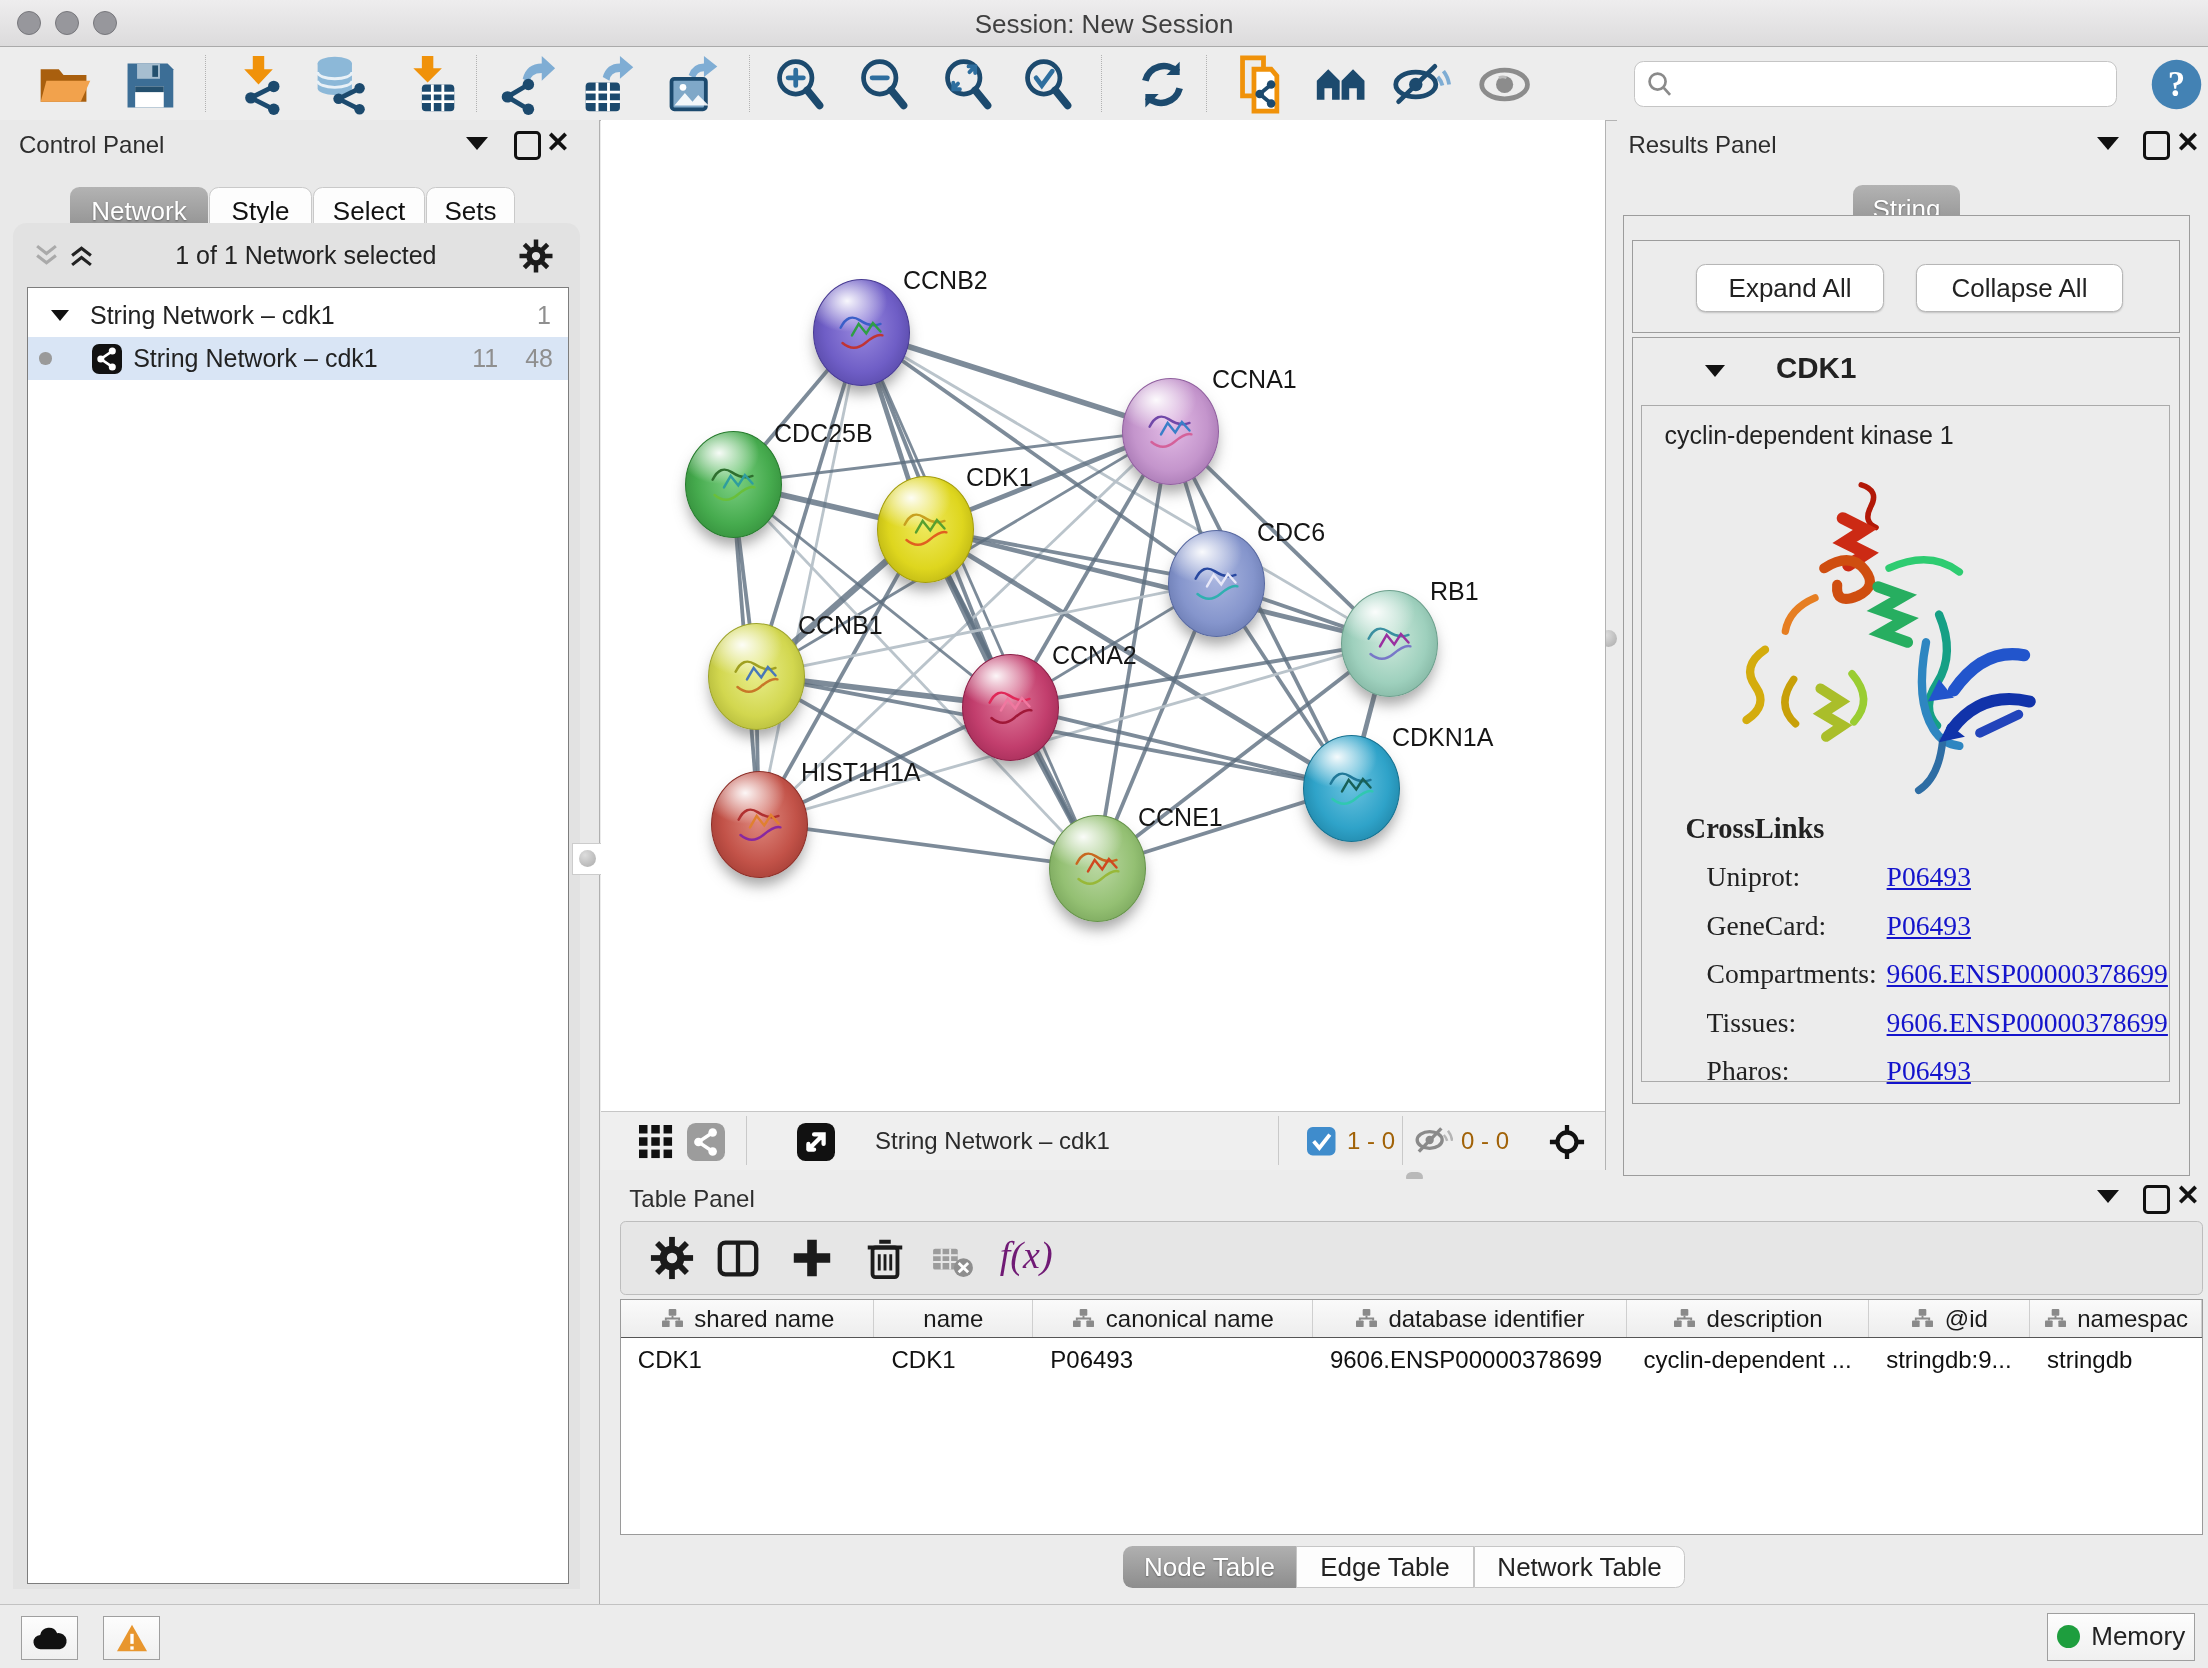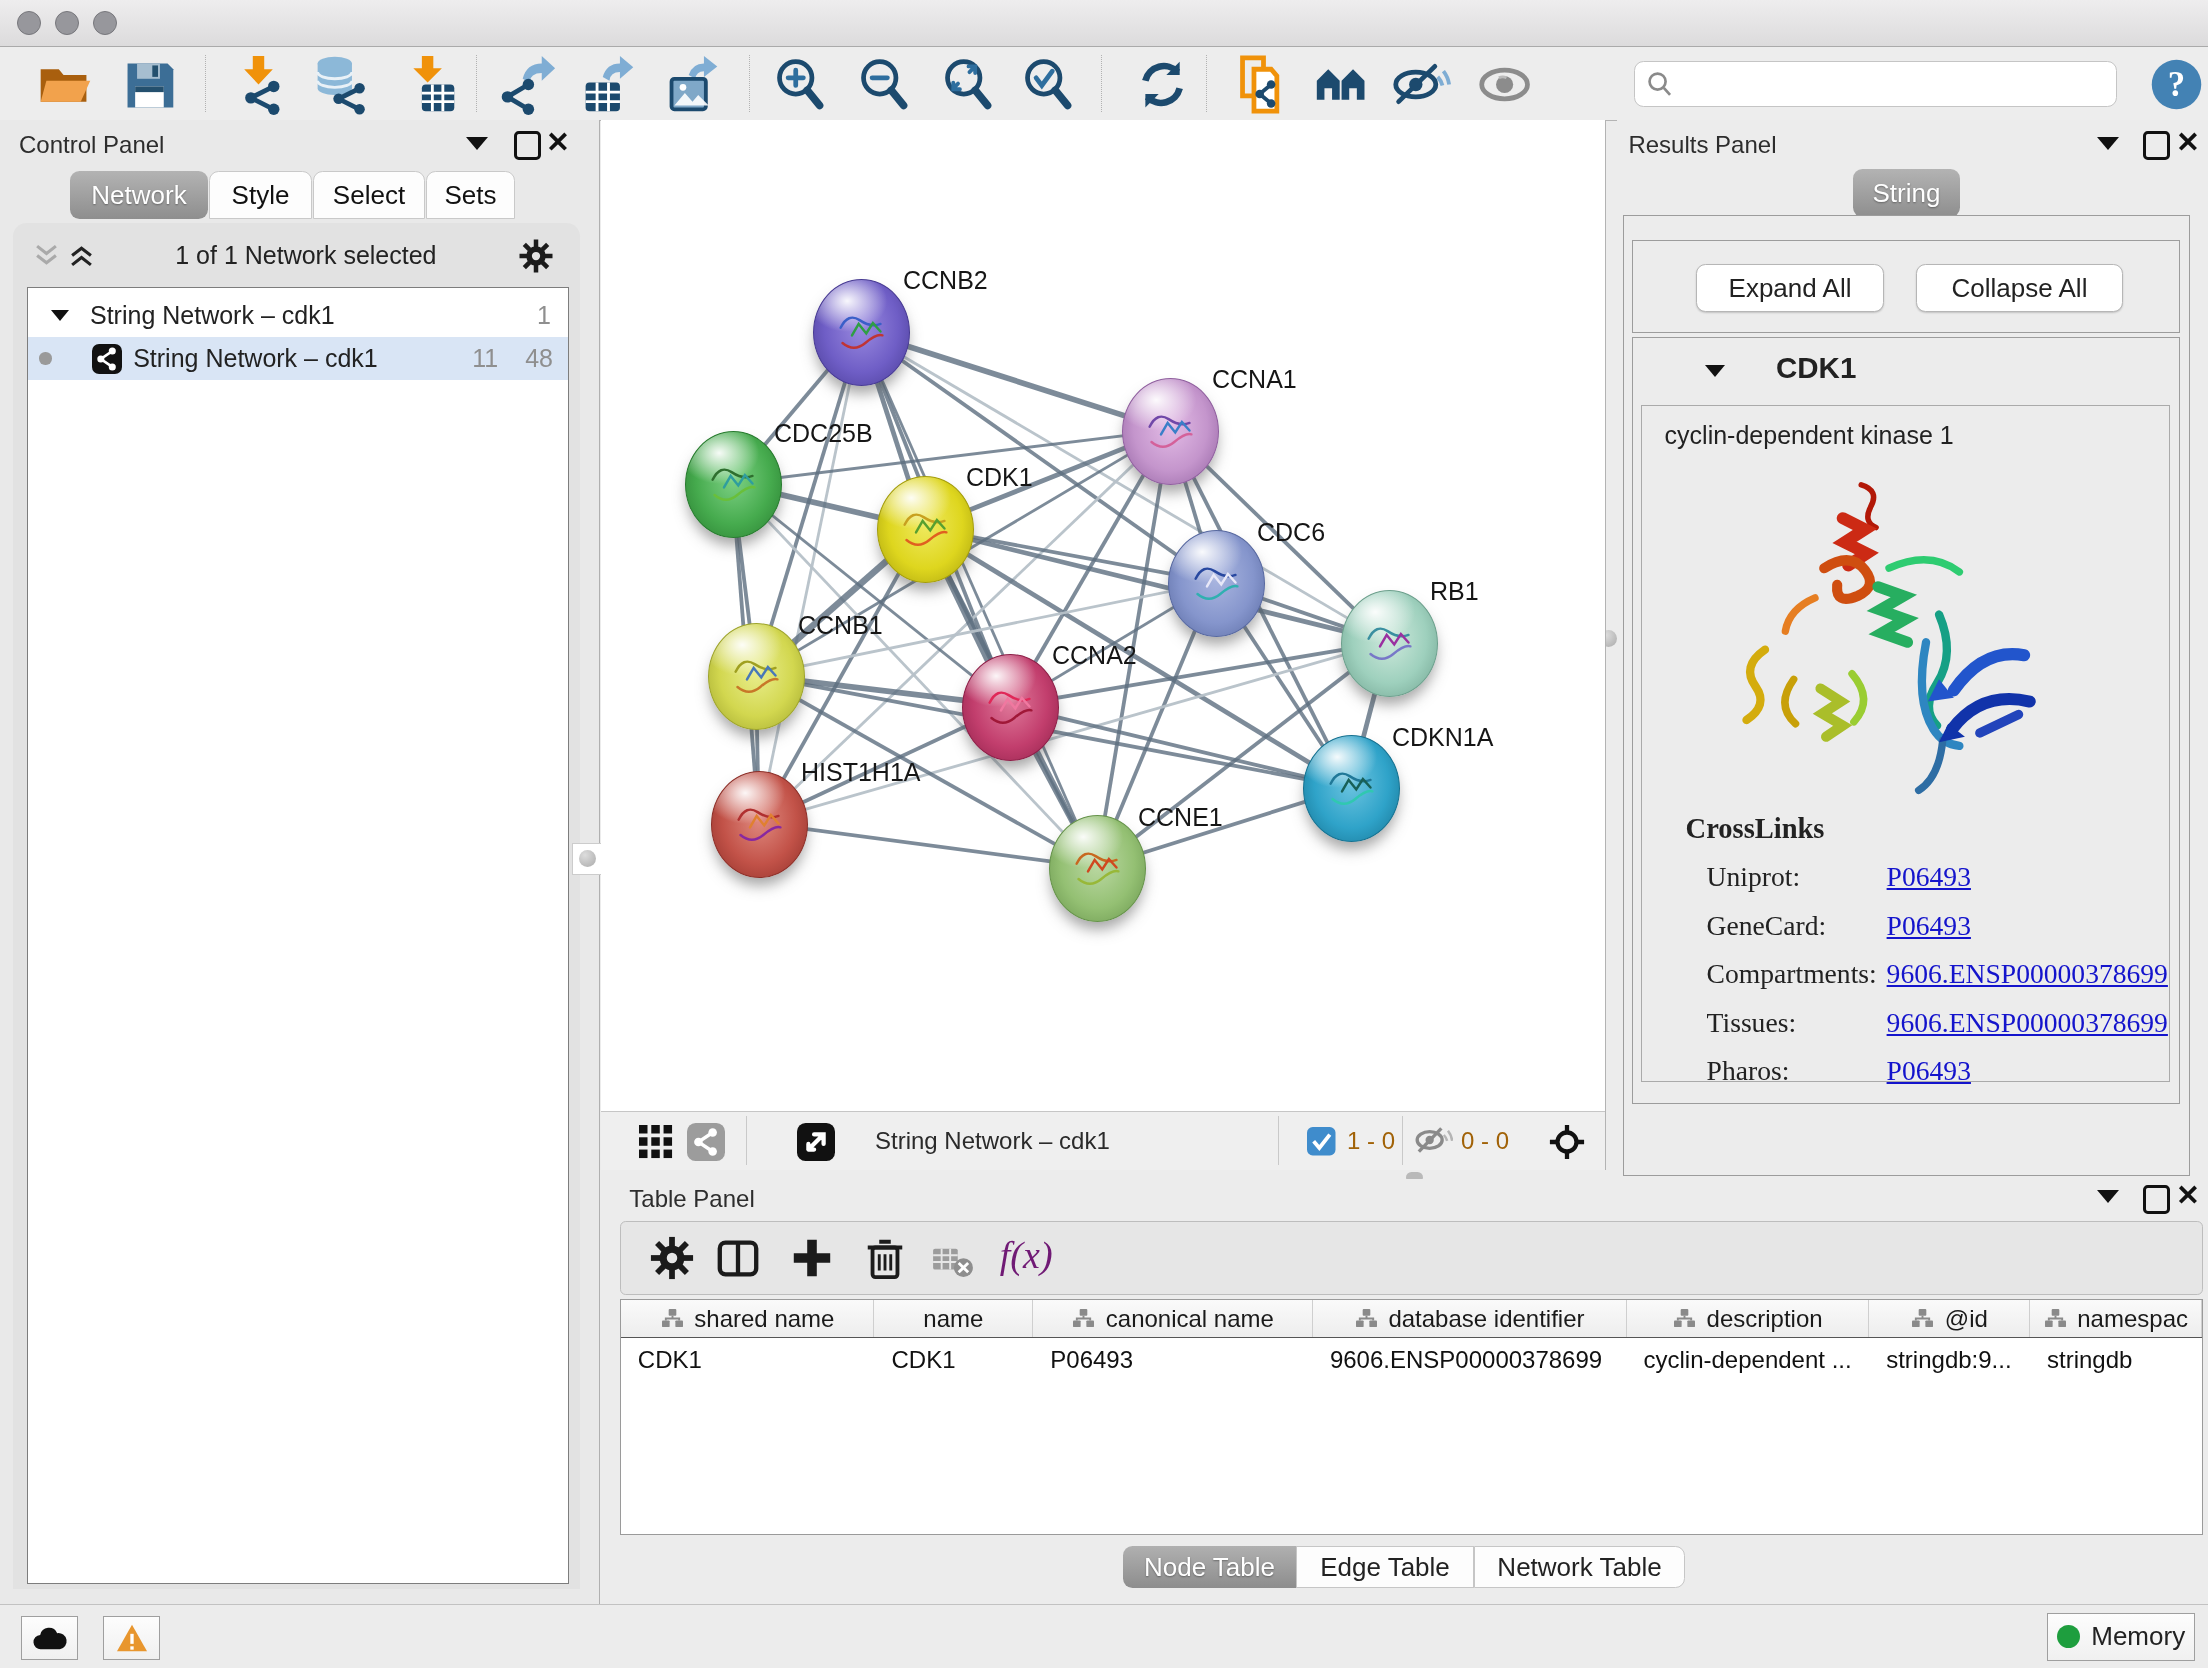--- a/index.html
+++ b/index.html
@@ -21,21 +21,21 @@
   .searchbox input{position:absolute;left:49px;top:1.9px;width:418px;height:36px;border:none;outline:none;font-size:25px;background:transparent;}
 
   
   .ptitle{font-size:24px;color:#2d2d2d;}
   .tri-down{width:0;height:0;border-left:11.4px solid transparent;border-right:11.4px solid transparent;border-top:13.3px solid #111;}
   .float-box{width:21px;height:23px;border:3.3px solid #111;border-radius:4.8px;}
   .close-x{font-size:28.5px;font-weight:bold;color:#111;line-height:25px;}
 
   
   .control-panel{left:0;top:120px;width:599px;height:1484px;background:#e9e9e9;border-right:1.9px solid #b0b0b0;}
-  .tab{position:absolute;height:48px;box-sizing:border-box;font-size:26px;display:flex;align-items:center;justify-content:center;cursor:pointer;}
+  .tab{position:absolute;height:48px;box-sizing:border-box;font-size:26px;display:flex;align-items:center;justify-content:center;cursor:pointer;margin-top:16px;}
   .tab.on{background:linear-gradient(#b3b3b3,#8e8e8e);color:#fff;border-radius:9.5px;text-shadow:0 1px 1.9px rgba(0,0,0,.35);}
   .tab.off{background:#fdfdfd;border:1px solid #c9c9c9;color:#111;border-radius:9.5px 9.5px 0 0;}
   .cp-inner{left:13.3px;top:103px;width:567px;height:1366px;background:#e2e2e2;border-radius:13.3px 13.3px 0 0;}
   .cp-status{left:21px;top:108px;width:550px;height:55px;display:flex;align-items:center;}
   .treebox{left:27px;top:167px;width:542px;height:1297px;background:#fff;border:1.9px solid #7d7d7d;box-sizing:border-box;}
   .trow{position:absolute;left:0;width:100%;height:43px;display:flex;align-items:center;font-size:25px;}
   .gray-num{color:#8f8f8f;}
 
   
   .network-panel{left:601px;top:120px;width:1004px;height:1050px;background:#fff;border-right:1.9px solid #b3b3b3;}
@@ -73,20 +73,21 @@
 </style>
 </head>
 <body>
 
 <div class="app">
 
   <div class="abs titlebar">
     <div class="abs tl" style="left:17px"></div>
     <div class="abs tl" style="left:55px"></div>
     <div class="abs tl" style="left:93px"></div>
+    <div class="abs win-title">Session: New Session</div>
   </div>
 
   <div class="abs toolbar">
     <button class="tbbtn" style="left:34px">
       <svg viewBox="0 0 64 64" width="61" height="61">
         <path d="M7 16h19l5 6h24v28H7z" fill="#a95f0e"></path>
           <path d="M13 28h46l-10 22H7z" fill="#f2a24c"></path>
         </svg>
     </button>
     <button class="tbbtn" style="left:118px">

